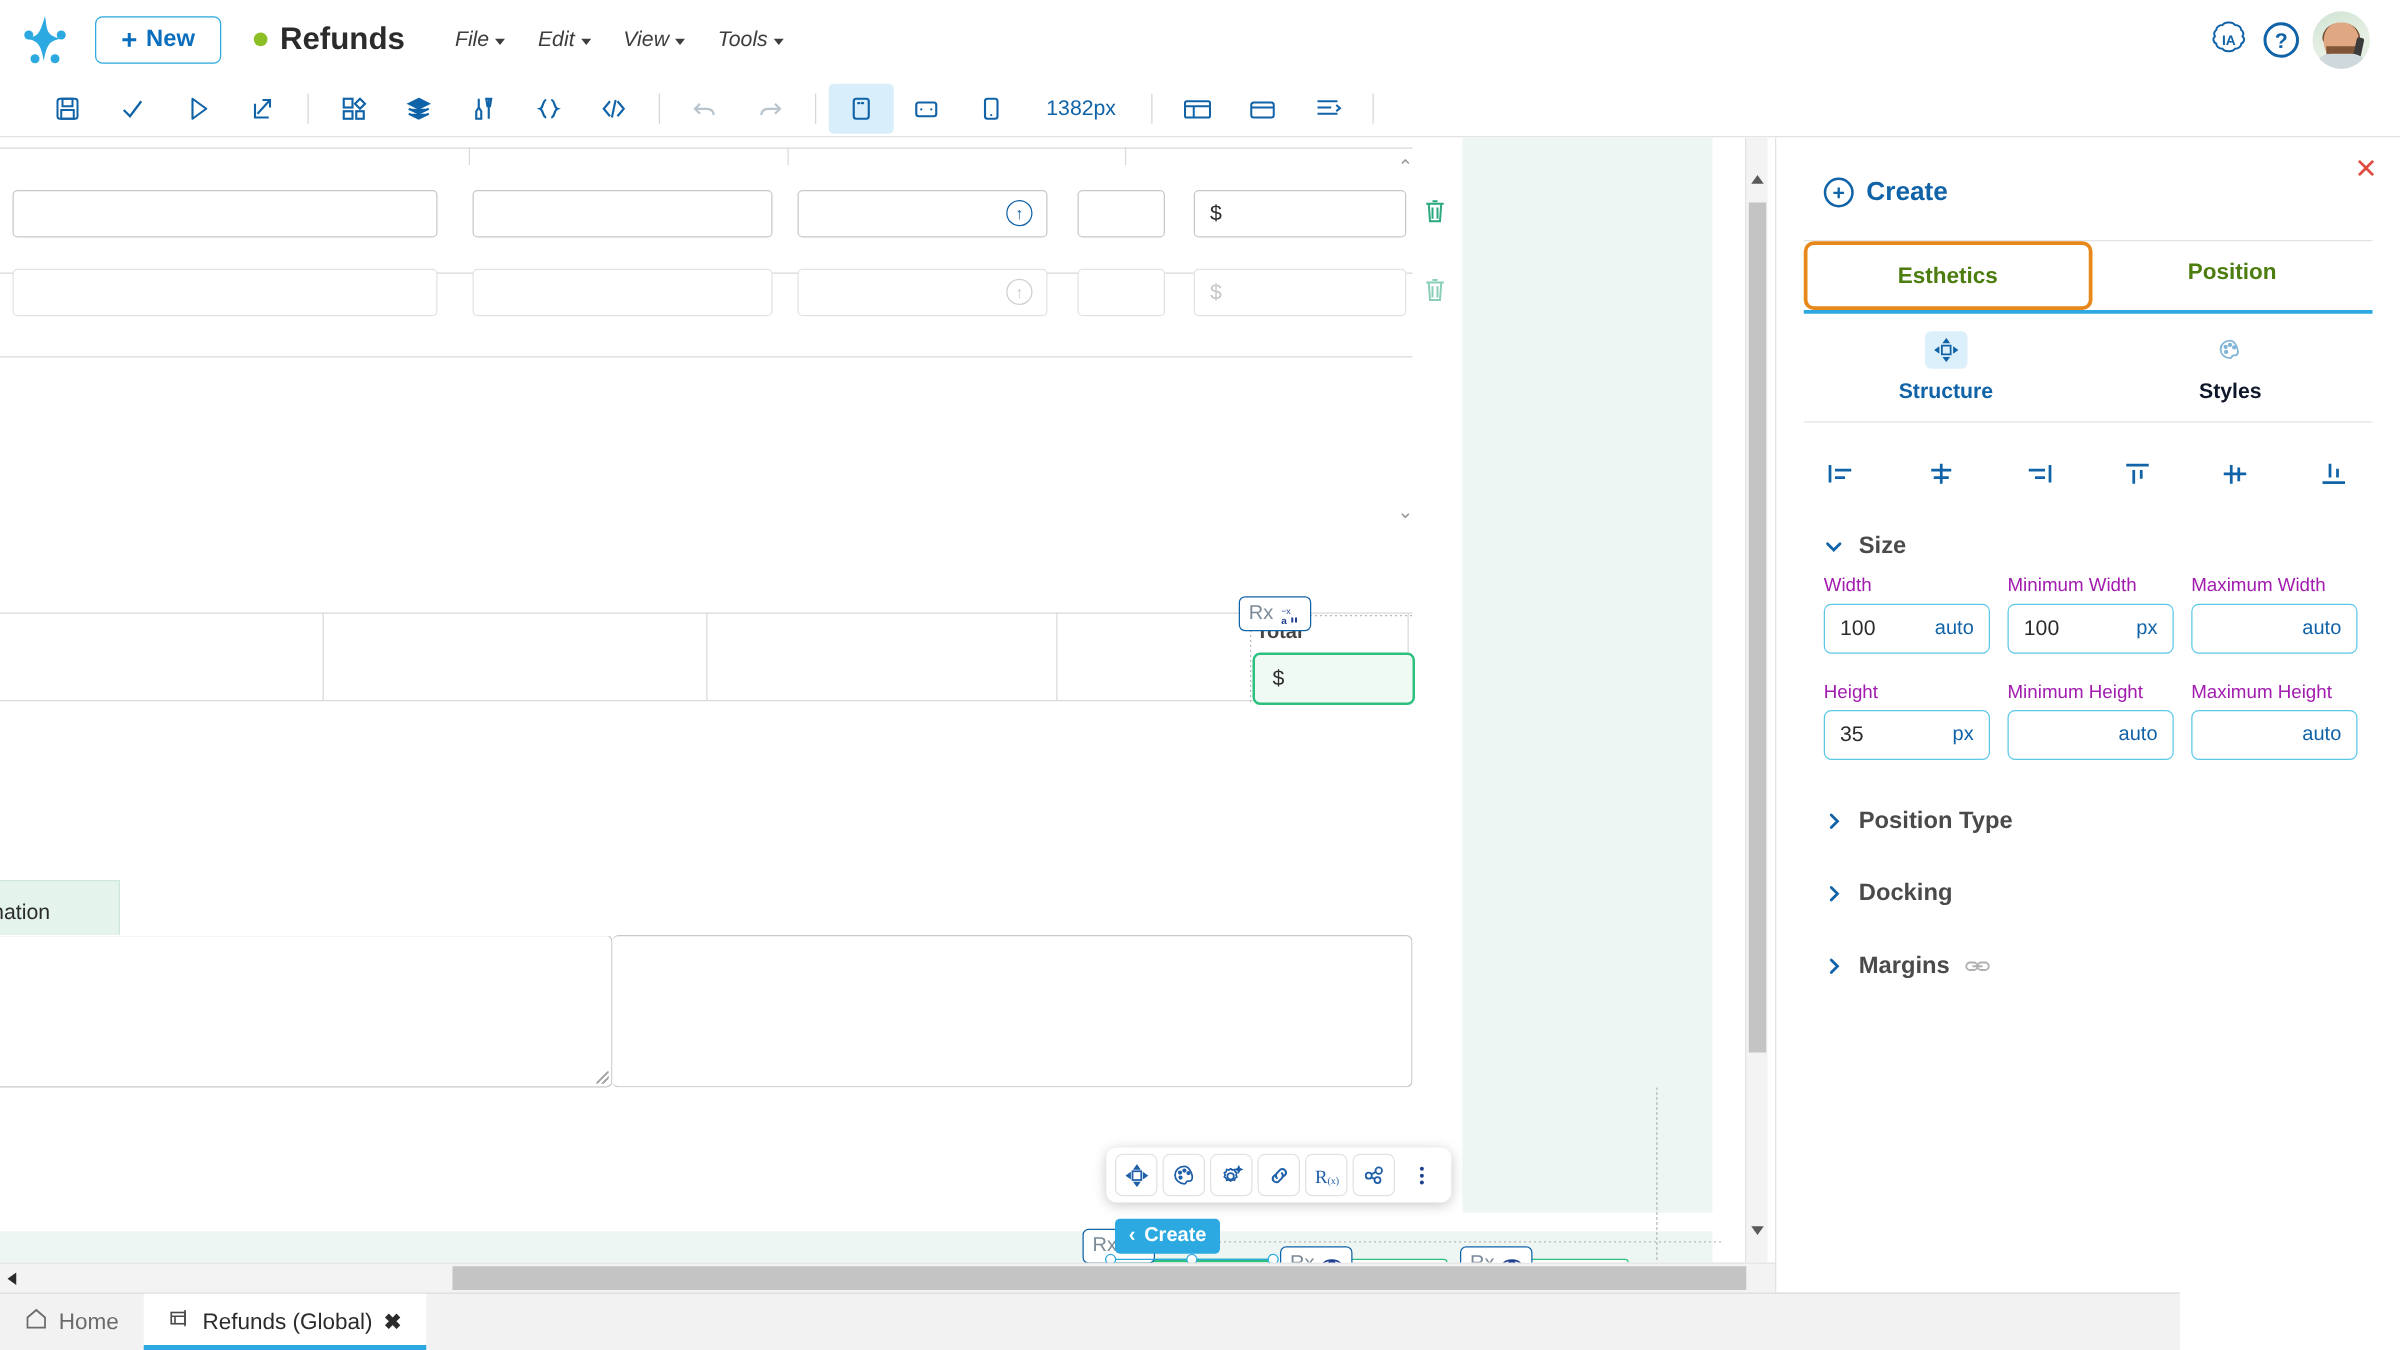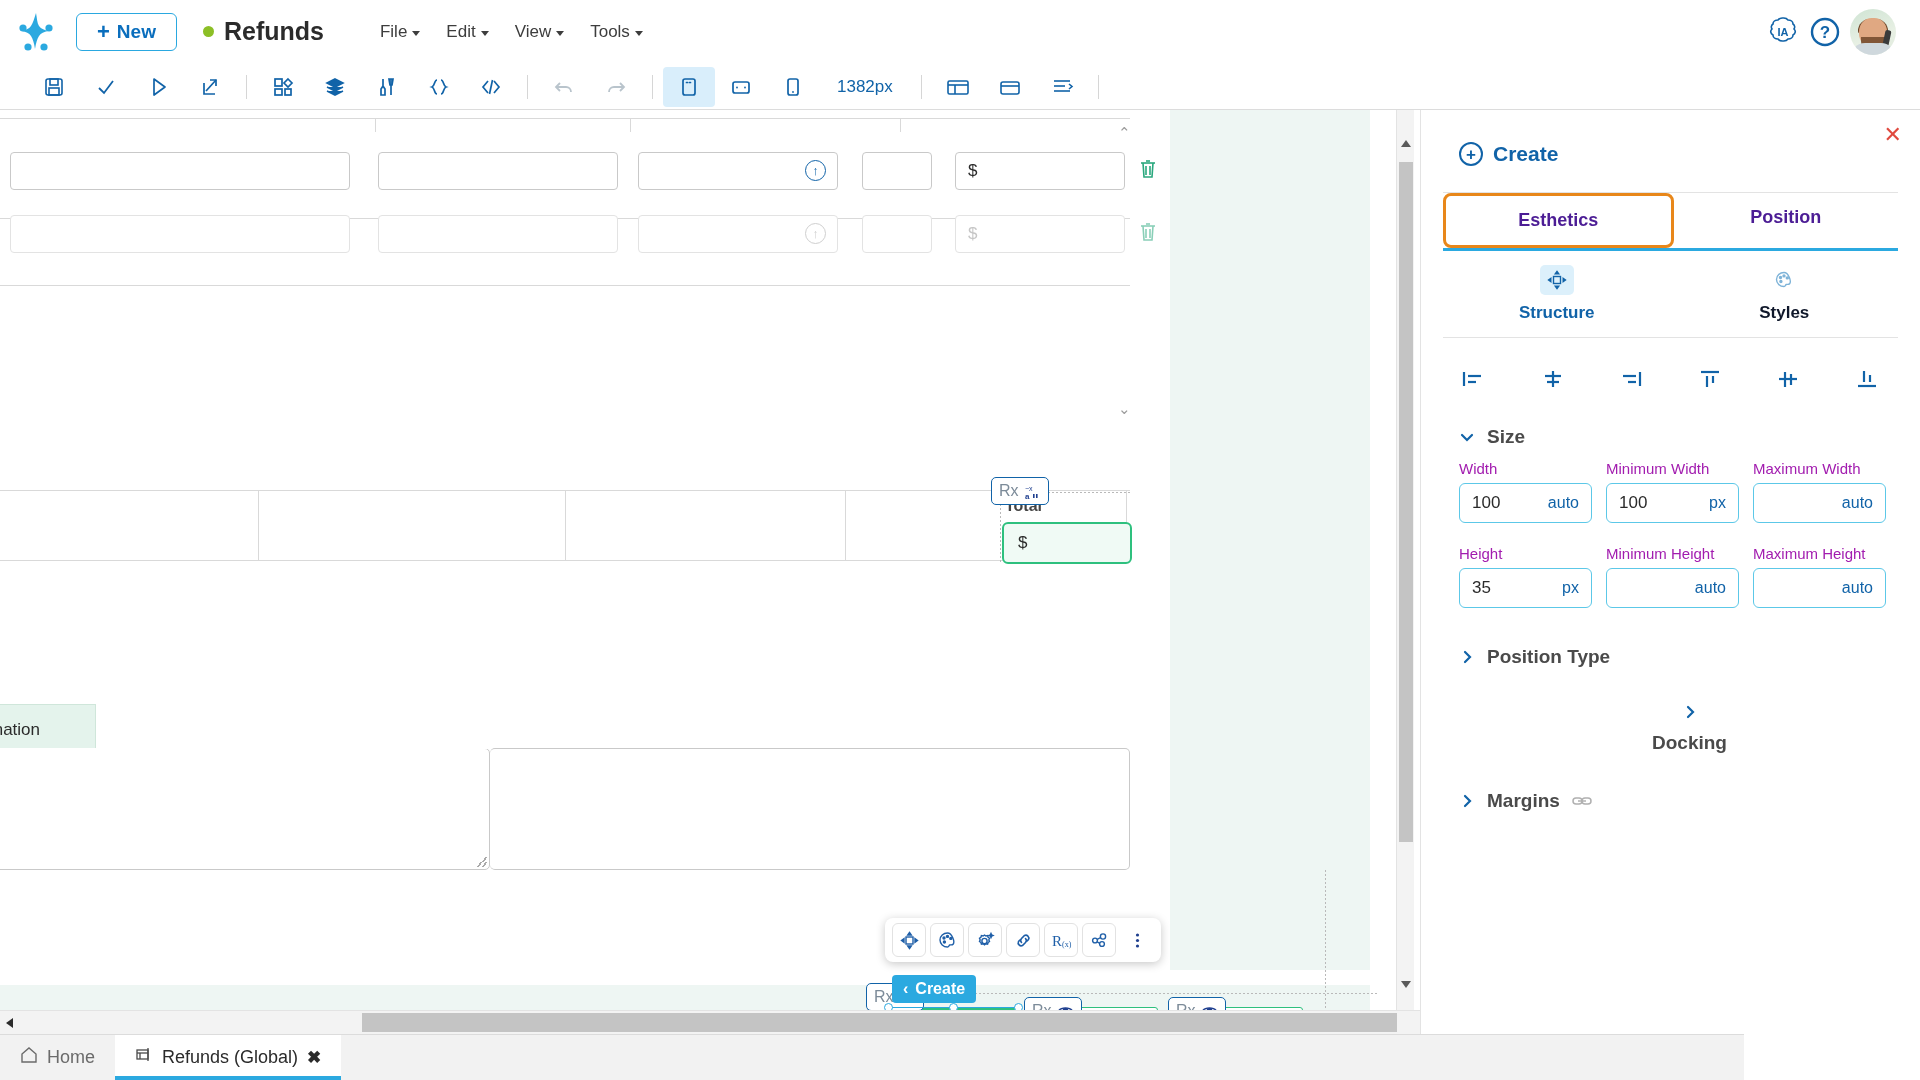--- a/index.html
+++ b/index.html
@@ -28,21 +28,21 @@
     cursor: pointer; margin-left: 4px;
   }
   .new-btn .plus { font-size: 22px; line-height: 1; color: #0a6ebd; font-weight: bold; }
 
   .doc-title {
     display: flex; align-items: center; gap: 10px;
     margin-left: 26px; font-size: 25px; font-weight: bold; color: #2b2b2b;
   }
   .doc-dot { width: 11px; height: 11px; border-radius: 50%; background: #8cbf26; display: inline-block; }
 
-  .menus { display: flex; align-items: center; gap: 26px; margin-left: 56px; }
+  .menus { display: flex; align-items: center; gap: 26px; margin-left: 40px; font-style: italic; }
   .menu-item {
     display: flex; align-items: center; gap: 5px;
     font-size: 17px; color: #3d3d3d; cursor: pointer;
   }
   .caret-dn {
     width: 0; height: 0; border-left: 4.5px solid transparent; border-right: 4.5px solid transparent;
     border-top: 5px solid #3d3d3d; margin-top: 3px;
   }
 
   .header-right {
@@ -229,21 +229,21 @@
   .rp-title .pluscirc {
     width: 24px; height: 24px; border-radius: 50%; border: 2px solid #1163a8;
     display: flex; align-items: center; justify-content: center; font-size: 17px;
     line-height: 1; font-weight: bold;
   }
   .rp-divider { height: 1px; background: #e3e3e3; margin: 26px 22px 0 22px; }
 
   .rp-tabs { display: flex; margin: 0 22px; position: relative; }
   .rp-tab {
     flex: 1; text-align: center; padding: 14px 0; font-size: 18px; font-weight: bold;
-    color: #4c1d95; cursor: pointer;
+    color: #4d7c0f; cursor: pointer;
   }
   .rp-tab.selected {
     border: 3px solid #e8871a; border-radius: 8px; background: #fff;
   }
   .rp-tabline { height: 3px; background: #2ba9e0; margin: 0 22px; }
 
   .rp-subtabs { display: flex; margin: 0 22px; }
   .rp-sub {
     flex: 1; display: flex; flex-direction: column; align-items: center; gap: 8px;
     padding: 14px 0; cursor: pointer;
@@ -924,21 +924,21 @@
 
   <div class="sec-head" style="padding-top:38px;">
     <span class="chev">
       <svg width="16" height="16" viewBox="0 0 16 16">
           <path d="M6 3 L11 8 L6 13" fill="none" stroke="#1163a8" stroke-width="2.2" stroke-linecap="round"></path>
         </svg>
     </span>
     <span>Position Type</span>
   </div>
 
-  <div class="sec-head" style="padding-top:36px;flex-direction:column;">
+  <div class="sec-head" style="padding-top:36px;">
     <span class="chev">
       <svg width="16" height="16" viewBox="0 0 16 16">
           <path d="M6 3 L11 8 L6 13" fill="none" stroke="#1163a8" stroke-width="2.2" stroke-linecap="round"></path>
         </svg>
     </span>
     <span>Docking</span>
   </div>
 
   <div class="sec-head" style="padding-top:36px;">
     <span class="chev">

